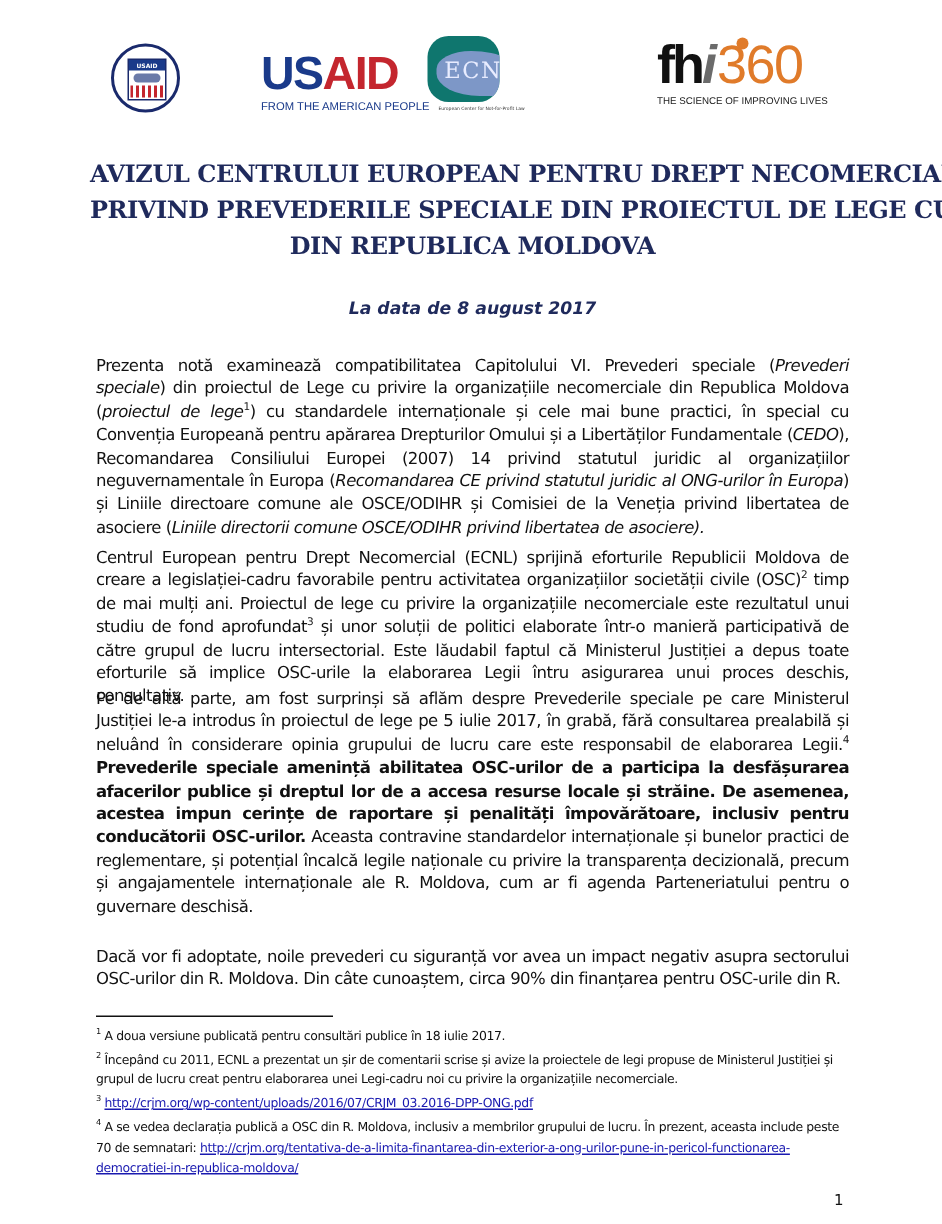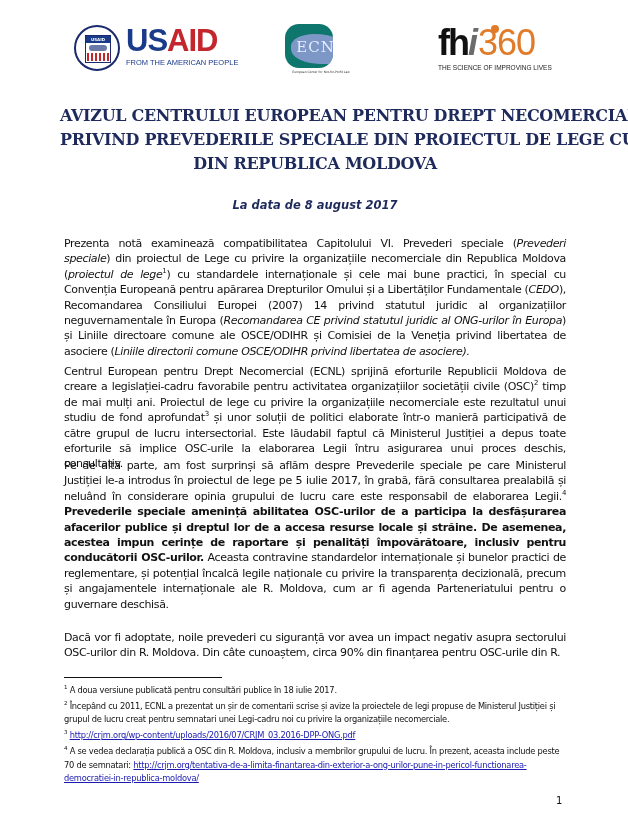--- a/index.html
+++ b/index.html
@@ -1,19 +1,19 @@
 <!DOCTYPE html>
 <html><head>
 <meta charset="utf-8">
 <style>
   html, body { margin: 0; padding: 0; background: #ffffff; }
   body { width: 628px; height: 816px; position: relative; overflow: hidden; font-family: "DejaVu Sans", sans-serif; color: #111; }
 
   .logos { position: absolute; top: 22px; left: 0; width: 628px; height: 60px; }
-  .usaid { position: absolute; left: 74px; top: 3px; height: 50px; display: flex; align-items: flex-start; }
+  .usaid { position: absolute; left: 74px; top: 3px; height: 50px; display: flex; align-items: flex-end; gap: 48px; }
   .seal { width: 46px; height: 46px; border-radius: 50%; border: 2px solid #1a2a6c; position: relative; box-sizing: border-box; background: #fff; }
   .seal-inner { position: absolute; left: 9px; top: 8px; width: 24px; height: 26px; border: 1px solid #1a2a6c; background: #fff; }
   .seal-top { position: absolute; left: 0; top: 0; width: 24px; height: 7px; background: #1a3a8a; color: #fff; font-size: 4px; text-align: center; line-height: 7px; font-weight: bold; }
   .seal-stripes { position: absolute; left: 1px; bottom: 1px; width: 22px; height: 8px; background: repeating-linear-gradient(90deg, #c4262e 0 2px, #fff 2px 4px); }
   .seal-hands { position: absolute; left: 3px; top: 9px; width: 18px; height: 6px; background: #6a7aa8; border-radius: 3px; }
   .usaid-text { margin-left: 6px; display: flex; flex-direction: column; }
   .usaid-word { font-family: "Liberation Sans", sans-serif; font-weight: bold; font-size: 31px; line-height: 32px; letter-spacing: -1px; }
   .usaid-word .us { color: #1a3a8a; }
   .usaid-word .aid { color: #c4262e; }
   .usaid-sub { font-family: "Liberation Sans", sans-serif; font-size: 7.5px; color: #1a3a8a; letter-spacing: 0; margin-top: 1px; }
@@ -108,18 +108,18 @@
   <p><span>Pe de altă parte, am fost surprinși să aflăm despre Prevederile speciale pe care Ministerul Justiției le-a introdus în proiectul de lege pe 5 iulie 2017, în grabă, fără consultarea prealabilă și neluând în considerare opinia grupului de lucru care este responsabil de elaborarea Legii.</span><sup>4</sup><span class="b"> Prevederile speciale amenință abilitatea OSC-urilor de a participa la desfășurarea afacerilor publice și dreptul lor de a accesa resurse locale și străine. De asemenea, acestea impun cerințe de raportare și penalități împovărătoare, inclusiv pentru conducătorii OSC-urilor.</span><span> Aceasta contravine standardelor internaționale și bunelor practici de reglementare, și potențial încalcă legile naționale cu privire la transparența decizională, precum și angajamentele internaționale ale R. Moldova, cum ar fi agenda Parteneriatului pentru o guvernare deschisă.</span></p>
 </div>
 
 <div class="body p4">
   <p><span>Dacă vor fi adoptate, noile prevederi cu siguranță vor avea un impact negativ asupra sectorului OSC-urilor din R. Moldova. Din câte cunoaștem, circa 90% din finanțarea pentru OSC-urile din R.</span></p>
 </div>
 
 <div class="fn-rule"></div>
 <div class="footnotes">
   <div class="fn"><sup>1</sup><span> A doua versiune publicată pentru consultări publice în 18 iulie 2017.</span></div>
-  <div class="fn"><sup>2</sup><span> Începând cu 2011, ECNL a prezentat un șir de comentarii scrise și avize la proiectele de legi propuse de Ministerul Justiției și grupul de lucru creat pentru semnatari unei Legi-cadru noi cu privire la organizațiile necomerciale.</span></div>
+  <div class="fn"><sup>2</sup><span> Începând cu 2011, ECNL a prezentat un șir de comentarii scrise și avize la proiectele de legi propuse de Ministerul Justiției și grupul de lucru creat pentru elaborarea unei Legi-cadru noi cu privire la organizațiile necomerciale.</span></div>
   <div class="fn"><sup>3</sup><span> </span><a>http://crjm.org/wp-content/uploads/2016/07/CRJM_03.2016-DPP-ONG.pdf</a></div>
   <div class="fn"><sup>4</sup><span> A se vedea declarația publică a OSC din R. Moldova, inclusiv a membrilor grupului de lucru. În prezent, aceasta include peste 70 de semnatari: </span><a>http://crjm.org/tentativa-de-a-limita-finantarea-din-exterior-a-ong-urilor-pune-in-pericol-functionarea-democratiei-in-republica-moldova/</a></div>
 </div>
 
 <div class="page-num">1</div>
 
 </body></html>

